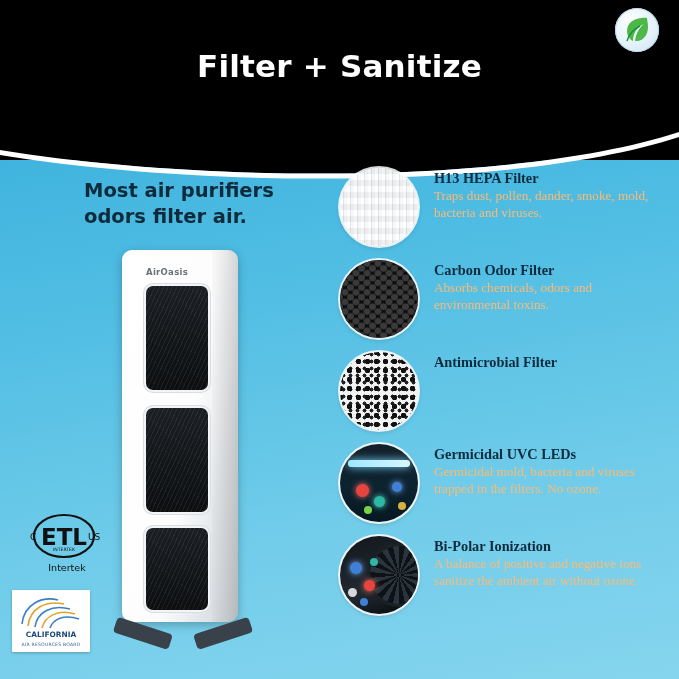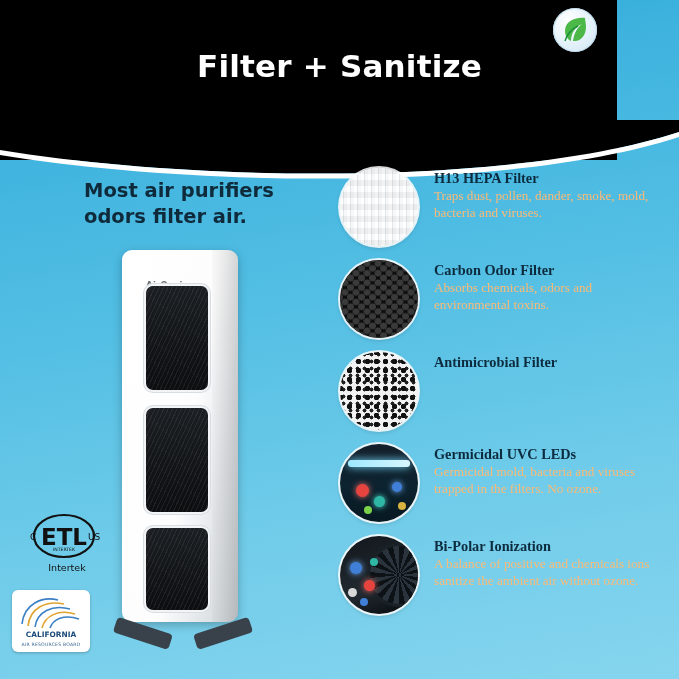--- a/index.html
+++ b/index.html
@@ -1,20 +1,20 @@
 <!DOCTYPE html>
 <html><head>
 <meta charset="utf-8">
 <style>
   html,body{margin:0;padding:0;}
   body{width:679px;height:679px;font-family:"DejaVu Sans",sans-serif;overflow:hidden;background:#000;}
   .page{position:relative;width:679px;height:679px;overflow:hidden;}
 
   
-  .hero{position:absolute;left:0;top:0;width:617px;height:160px;background:#000;z-index:2;}
+  .hero{position:absolute;left:0;top:0;width:679px;height:160px;background:#000;z-index:2;}
   .hero-title{position:absolute;left:0;top:48px;width:679px;text-align:center;color:#fff;
     font-size:31px;font-weight:bold;letter-spacing:.2px;}
   .logo{position:absolute;right:20px;top:8px;width:44px;height:44px;border-radius:50%;
     background:radial-gradient(circle at 35% 30%, #ffffff 0%, #e9f4fb 45%, #cfe6f5 100%);
     box-shadow:0 0 0 1px #bcd9ea inset;}
   .logo .leaf{position:absolute;left:9px;top:8px;width:26px;height:28px;}
 
   
   .body-bg{position:absolute;left:0;top:0;width:679px;height:679px;
     background:linear-gradient(170deg,#2aa3d6 0%,#3eb3de 18%,#54bfe4 45%,#6ecbe9 70%,#86d5ee 100%);z-index:1;}
@@ -24,37 +24,37 @@
   .headline{position:absolute;left:84px;top:178px;width:250px;color:#0f2a3a;
     font-size:19.5px;font-weight:bold;line-height:1.32;z-index:5;}
 
   
   .product{position:absolute;left:108px;top:250px;width:150px;height:400px;z-index:5;}
   .tower{position:absolute;left:14px;top:0;width:116px;height:372px;border-radius:10px;
     background:linear-gradient(100deg,#ffffff 0%,#fdfdfd 55%,#e4e7ea 78%,#cfd4d8 100%);
     box-shadow:0 3px 10px rgba(0,0,0,.25);}
   .tower-side{position:absolute;right:0;top:0;width:26px;height:372px;border-radius:0 10px 10px 0;
     background:linear-gradient(90deg,rgba(0,0,0,.02),rgba(0,0,0,.13));}
-  .brand{position:absolute;left:24px;top:30px;font-size:8.5px;color:#6b7177;font-weight:bold;letter-spacing:.3px;}
+  .brand{position:absolute;left:24px;top:17px;font-size:8.5px;color:#6b7177;font-weight:bold;letter-spacing:.3px;}
   .vent{position:absolute;left:24px;width:62px;border-radius:7px;
     background:linear-gradient(180deg,#1b1f23,#0c0e10);
     box-shadow:0 0 0 2px #f2f4f6, 0 0 0 3px #d7dde1;}
   .v1{top:36px;height:104px;}
   .v2{top:158px;height:104px;}
   .v3{top:278px;height:82px;}
   .vent-grid{position:absolute;left:0;top:0;width:100%;height:100%;border-radius:7px;
     background-image:repeating-linear-gradient(115deg, rgba(255,255,255,.07) 0 1px, rgba(0,0,0,0) 1px 4px);}
   .leg{position:absolute;bottom:0;width:58px;height:16px;background:#39414b;border-radius:4px;}
   .legL{left:2px;transform:rotate(18deg);transform-origin:right bottom;}
   .legR{right:2px;transform:rotate(-18deg);transform-origin:left bottom;}
 
   
   .etl{position:absolute;left:22px;top:512px;width:84px;height:62px;z-index:6;color:#111;}
   .etl-text{position:absolute;left:6px;top:50px;width:78px;text-align:center;font-size:9.5px;color:#111;}
-  .carb{position:absolute;left:12px;top:590px;width:78px;height:62px;background:#fff;border-radius:6px;z-index:6;
+  .carb{position:absolute;left:12px;top:590px;width:78px;height:62px;background:#fff;border-radius:1px;z-index:6;
     box-shadow:0 1px 3px rgba(0,0,0,.25);}
   .carb-l1{position:absolute;left:0;bottom:13px;width:78px;text-align:center;font-size:7.4px;font-weight:bold;color:#1b4a7a;}
   .carb-l2{position:absolute;left:0;bottom:5px;width:78px;text-align:center;font-size:4.6px;color:#3a6a94;letter-spacing:.2px;}
 
   
   .features{position:absolute;left:340px;top:168px;width:330px;z-index:5;}
   .frow{position:relative;display:flex;align-items:flex-start;margin-bottom:14px;font-family:Liberation Serif, serif;}
   .fimg{position:relative;width:78px;height:78px;border-radius:50%;flex:0 0 78px;overflow:hidden;
     box-shadow:0 0 0 2px rgba(255,255,255,.85), 0 2px 5px rgba(0,0,0,.2);background:#fff;}
   .ftext{margin-left:16px;padding-top:2px;}
@@ -209,18 +209,18 @@
           <div class="fanring"></div>
           <div class="ion" style="left:10px;top:26px;width:12px;height:12px;background:#3f7fd8;box-shadow:0 0 6px #74aef7;"></div>
           <div class="ion" style="left:24px;top:44px;width:11px;height:11px;background:#e8443f;box-shadow:0 0 6px #ff6b66;"></div>
           <div class="ion" style="left:8px;top:52px;width:9px;height:9px;background:#d8d8d8;"></div>
           <div class="ion" style="left:30px;top:22px;width:8px;height:8px;background:#2fb7a6;"></div>
           <div class="ion" style="left:20px;top:62px;width:8px;height:8px;background:#3f7fd8;"></div>
         </div>
       </div>
       <div class="ftext">
         <div class="ftitle">Bi-Polar Ionization</div>
-        <div class="fdesc">A balance of positive and chemicals ions sanitize the ambient air without ozone.</div>
+        <div class="fdesc">A balance of positive and negative ions sanitize the ambient air without ozone.</div>
       </div>
     </div>
 
   </div>
 </div>
 
 </body></html>

